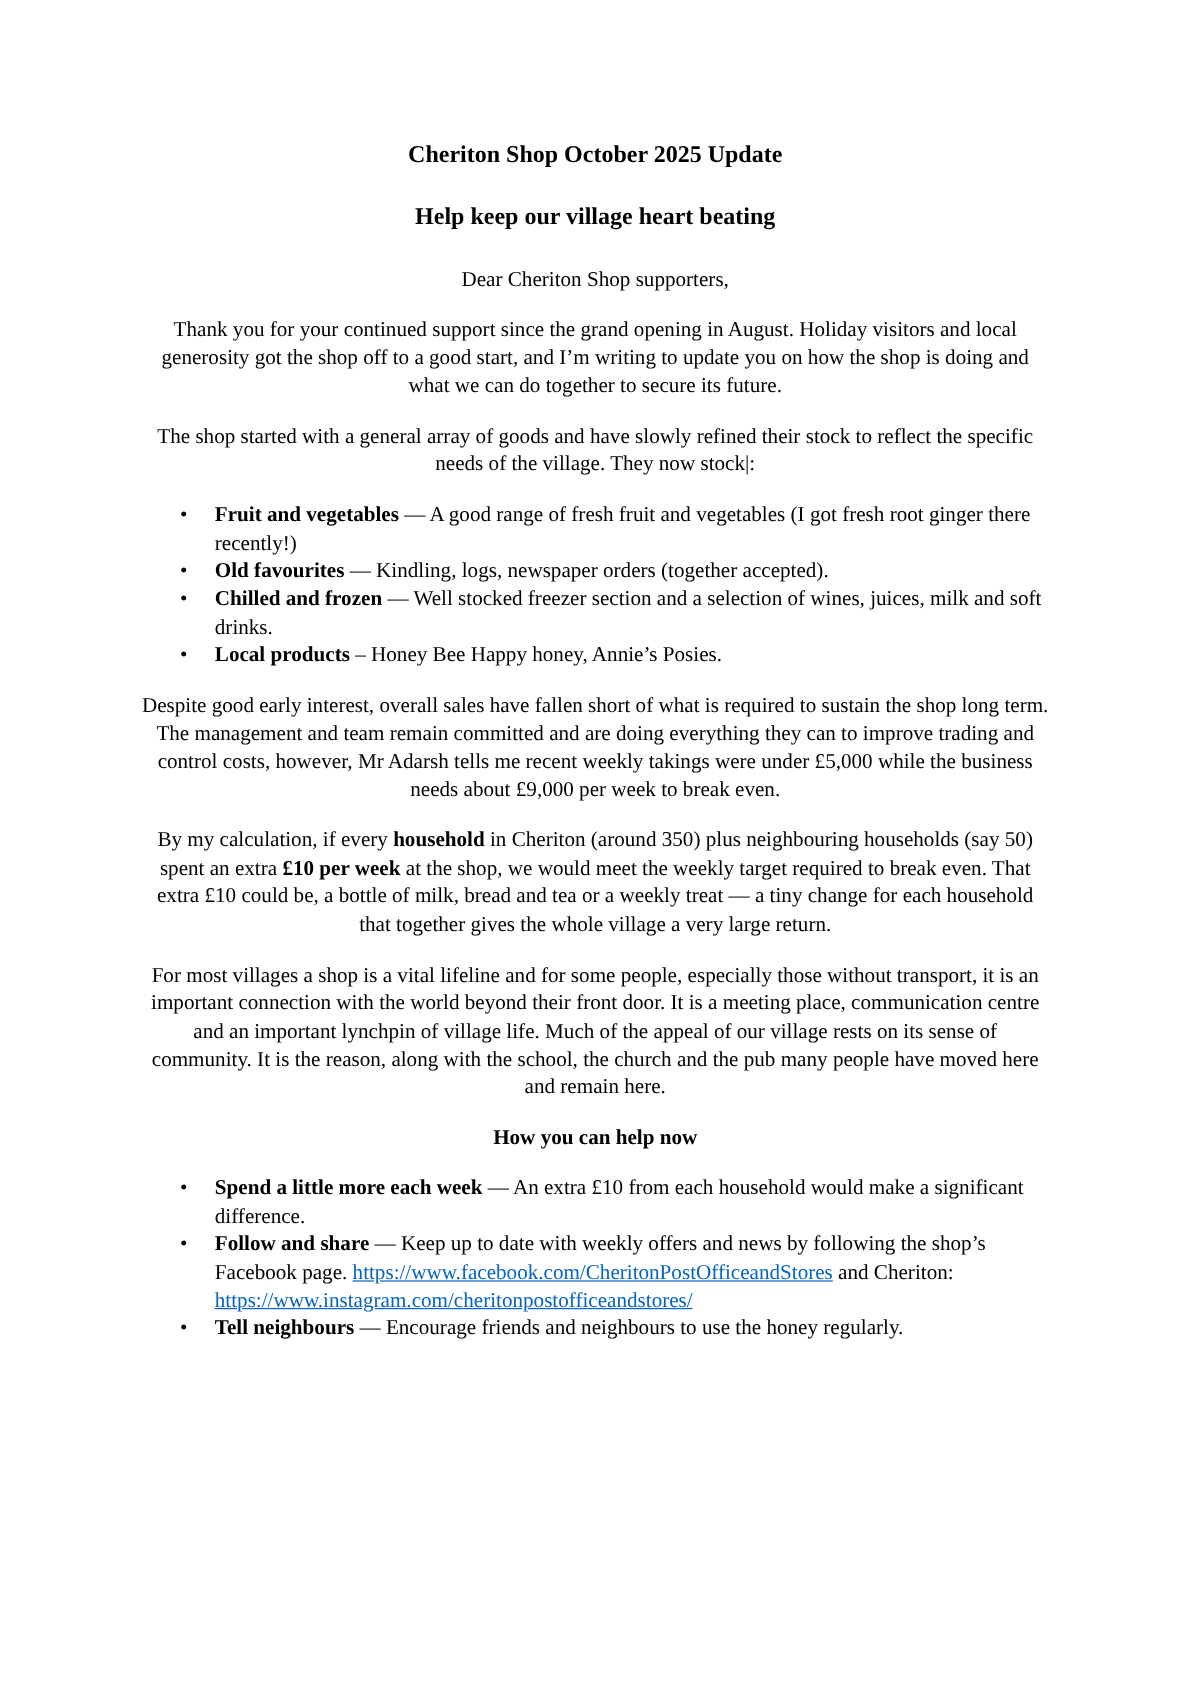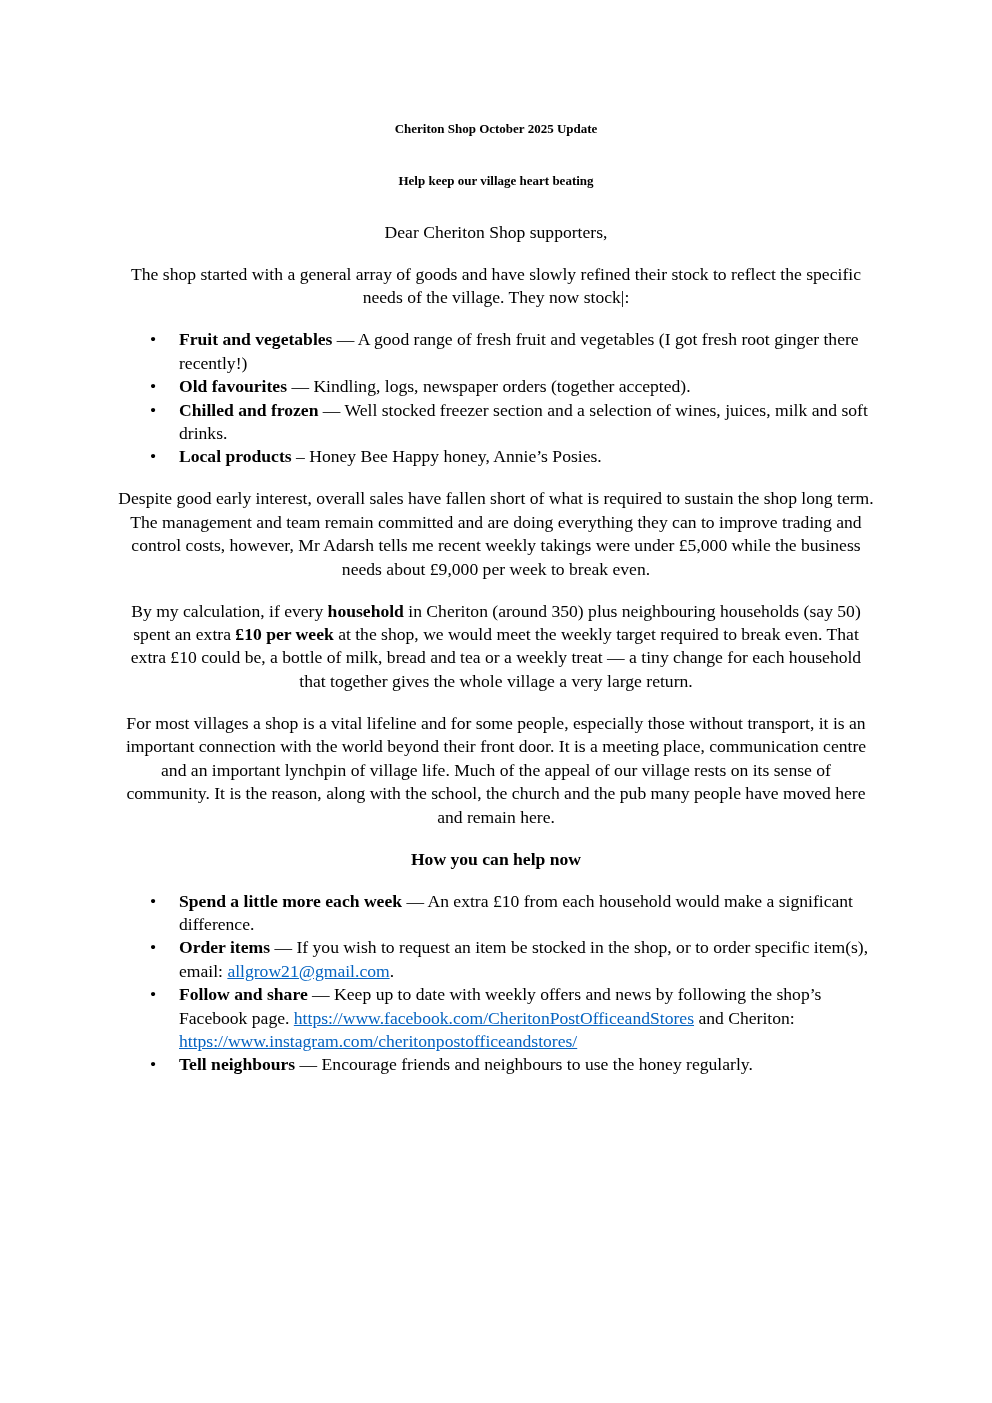--- a/index.html
+++ b/index.html
@@ -15,21 +15,21 @@
     padding: 116px 118px 0 118px;
     overflow: hidden;
     background: #ffffff;
     color: #000000;
     font-family: "Liberation Serif", "DejaVu Serif", serif;
     font-size: 17.6px;
     line-height: 23.4px;
     text-align: left;
   }
   .title, .subtitle {
-    font-size: 13px;
+    font-size: 20px;
     line-height: 26px;
     font-weight: bold;
     text-align: center;
     margin: 0 0 26px 0;
   }
   .subtitle { margin-bottom: 27px; }
   p { margin: 0 0 18.6px 0; text-align: center; }
   .bold-heading { font-weight: bold; margin: 0 0 18.6px 0; }
   ul.doc-list {
     margin: 0 0 18.6px 0;
@@ -59,38 +59,38 @@
 </head>
 <body>
 
 <div class="page">
 
   <div class="title">Cheriton Shop October 2025 Update</div>
   <div class="subtitle">Help keep our village heart beating</div>
 
   <p>Dear Cheriton Shop supporters,</p>
 
+  <p>Thank you for your continued support since the grand opening in August. Holiday visitors and local generosity got the shop off to a good start, and I’m writing to update you on how the shop is doing and what we can do together to secure its future.</p>
 
   <p><span>The shop started with a general array of goods and have slowly refined their stock to reflect the specific needs of the village. They now stock</span><span class="cursor">|</span><span>:</span></p>
 
   <ul class="doc-list">
     <li><b>Fruit and vegetables</b><span> — A good range of fresh fruit and vegetables (I got fresh root ginger there recently!)</span></li>
     <li><b>Old favourites</b><span> — Kindling, logs, newspaper orders (together accepted).</span></li>
     <li><b>Chilled and frozen</b><span> — Well stocked freezer section and a selection of wines, juices, milk and soft drinks.</span></li>
     <li><b>Local products</b><span> – Honey Bee Happy honey, Annie’s Posies.</span></li>
   </ul>
 
   <p>Despite good early interest, overall sales have fallen short of what is required to sustain the shop long term. The management and team remain committed and are doing everything they can to improve trading and control costs, however, Mr Adarsh tells me recent weekly takings were under £5,000 while the business needs about £9,000 per week to break even.</p>
 
   <p><span>By my calculation, if every </span><b>household</b><span> in Cheriton (around 350) plus neighbouring households (say 50) spent an extra </span><b>£10 per week</b><span> at the shop, we would meet the weekly target required to break even. That extra £10 could be, a bottle of milk, bread and tea or a weekly treat — a tiny change for each household that together gives the whole village a very large return.</span></p>
 
   <p>For most villages a shop is a vital lifeline and for some people, especially those without transport, it is an important connection with the world beyond their front door. It is a meeting place, communication centre and an important lynchpin of village life. Much of the appeal of our village rests on its sense of community. It is the reason, along with the school, the church and the pub many people have moved here and remain here.</p>
 
   <p class="bold-heading">How you can help now</p>
 
   <ul class="doc-list">
     <li><b>Spend a little more each week</b><span> — An extra £10 from each household would make a significant difference.</span></li>
-    <li><b>Order items</b><span> — If you wish to request an item be stocked in the shop, or to order specific item(s), email: </span><a class="link">allgrow21@gmail.com</a><span>.</span></li>
     <li><b>Follow and share</b><span> — Keep up to date with weekly offers and news by following the shop’s Facebook page. </span><a class="link">https://www.facebook.com/CheritonPostOfficeandStores</a><span> and Cheriton: </span><a class="link">https://www.instagram.com/cheritonpostofficeandstores/</a></li>
     <li><b>Tell neighbours</b><span> — Encourage friends and neighbours to use the honey regularly.</span></li>
   </ul>
 
 </div>
 
 </body></html>

